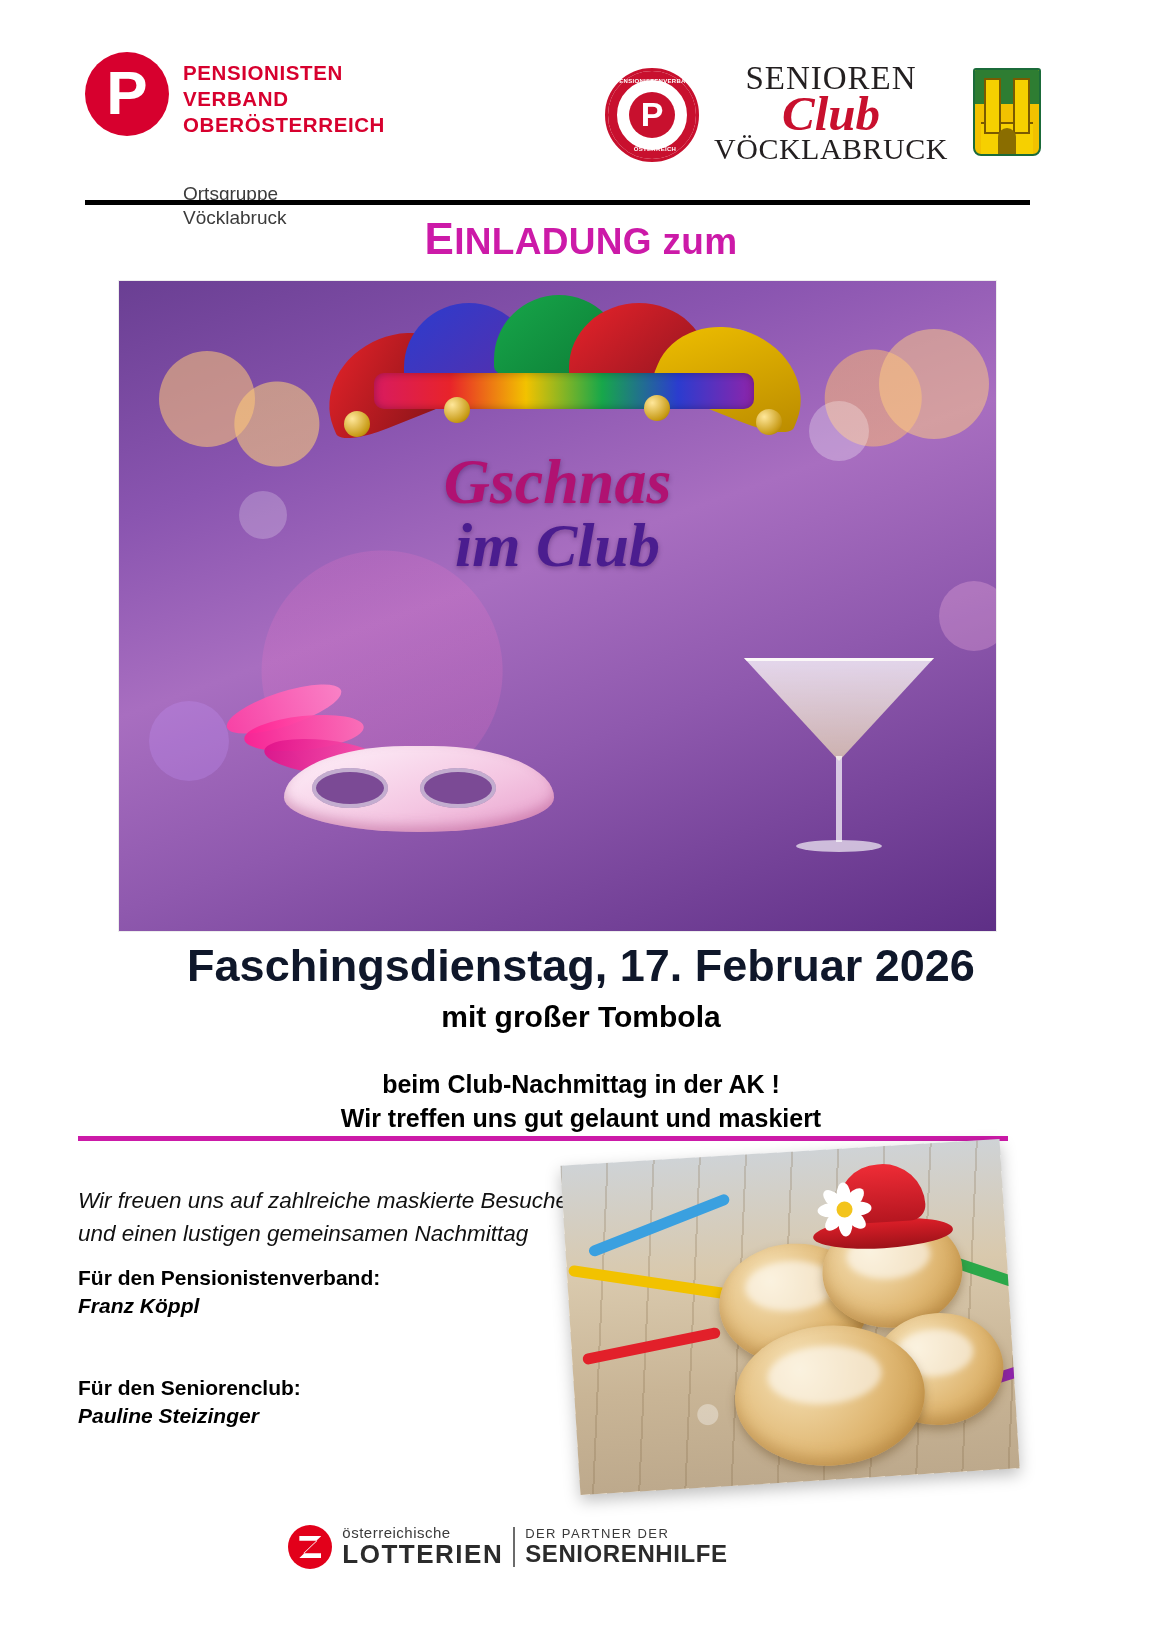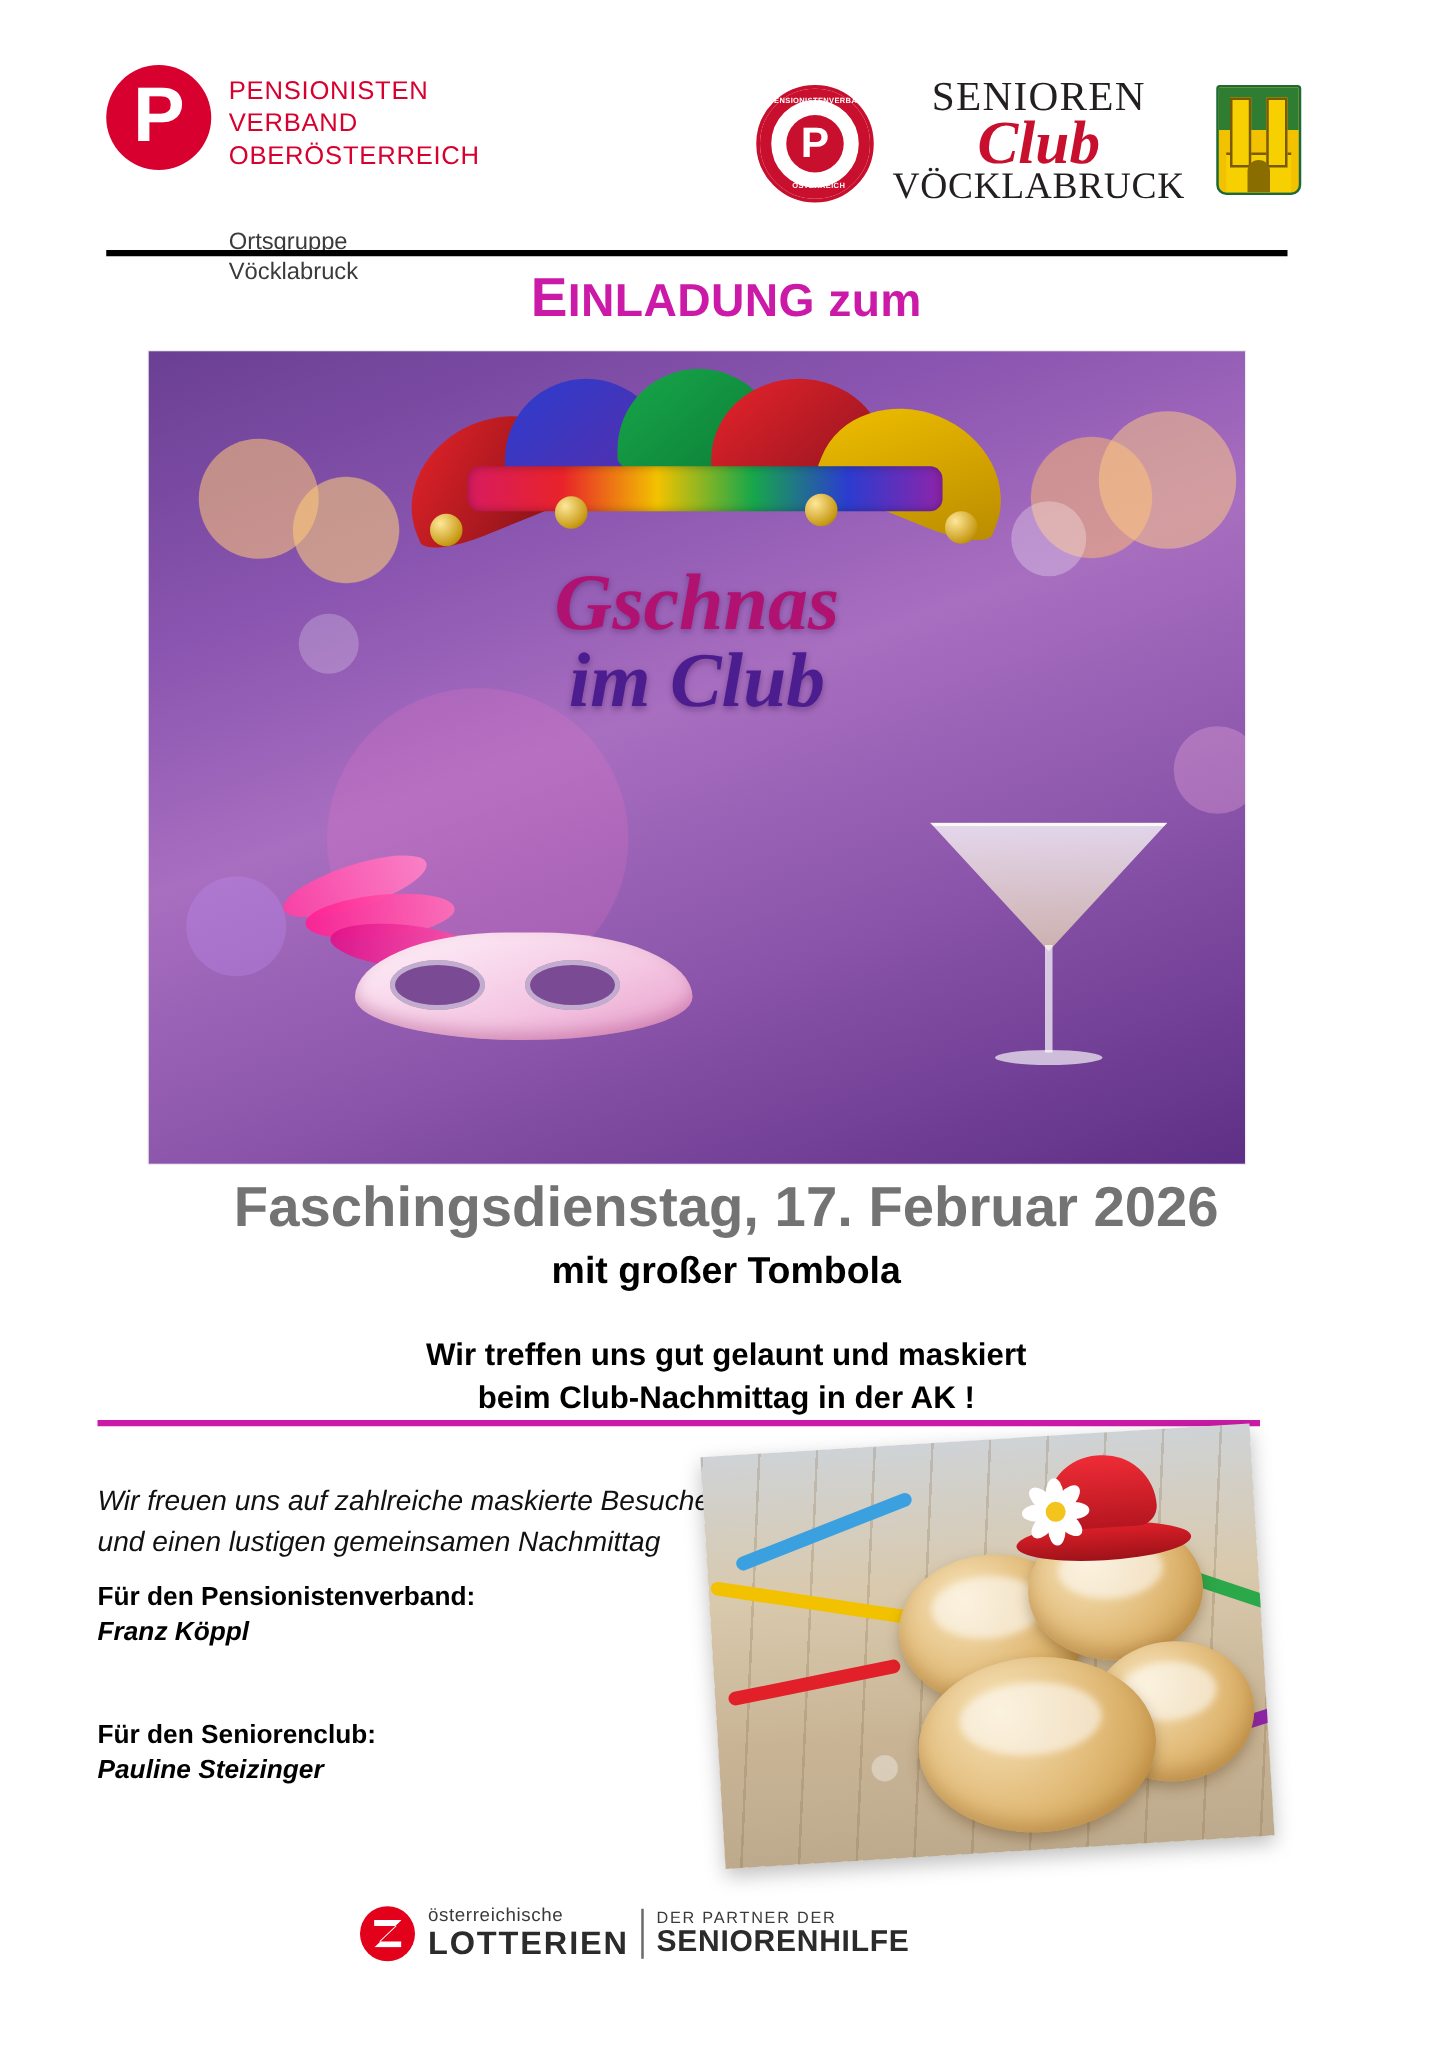--- a/index.html
+++ b/index.html
@@ -55,21 +55,21 @@
     font-weight: bold;
     font-family: "Liberation Sans", sans-serif;
     line-height: 1;
   }
   .pv-text {
     margin-left: 14px;
     margin-top: 10px;
   }
   .pv-text .line {
     color: #d7002e;
-    font-weight: normal;
+    font-weight: bold;
     font-size: 20.5px;
     letter-spacing: 0.6px;
     line-height: 1.27;
   }
   .pv-sub {
     position: absolute;
     left: 98px;
     top: 92px;
     font-size: 19px;
     color: #3b3b3b;
@@ -399,21 +399,21 @@
     opacity: 0.92;
   }
 
   
   .date-main {
     position: absolute;
     left: 0;
     top: 940px;
     width: 1162px;
     text-align: center;
-    color: #737373;
+    color: #0f172a;
     font-weight: bold;
     font-size: 45px;
   }
   .date-sub {
     position: absolute;
     left: 0;
     top: 1000px;
     width: 1162px;
     text-align: center;
     color: #000000;
@@ -719,22 +719,22 @@
       </div>
       <div class="body"></div>
       <div class="eye eye-l"></div>
       <div class="eye eye-r"></div>
     </div>
   </div>
 
   <div class="date-main">Faschingsdienstag, 17. Februar 2026</div>
   <div class="date-sub">mit großer Tombola</div>
   <div class="meet-text">
+    <div>beim Club-Nachmittag in der AK !</div>
     <div>Wir treffen uns gut gelaunt und maskiert</div>
-    <div>beim Club-Nachmittag in der AK !</div>
   </div>
   <div class="magenta-rule"></div>
 
   <div class="bottom-text">
     <div class="intro">
       <div>Wir freuen uns auf zahlreiche maskierte Besucher</div>
       <div>und einen lustigen gemeinsamen Nachmittag</div>
     </div>
     <div class="sig-block">
       <div class="role">Für den Pensionistenverband:</div>

